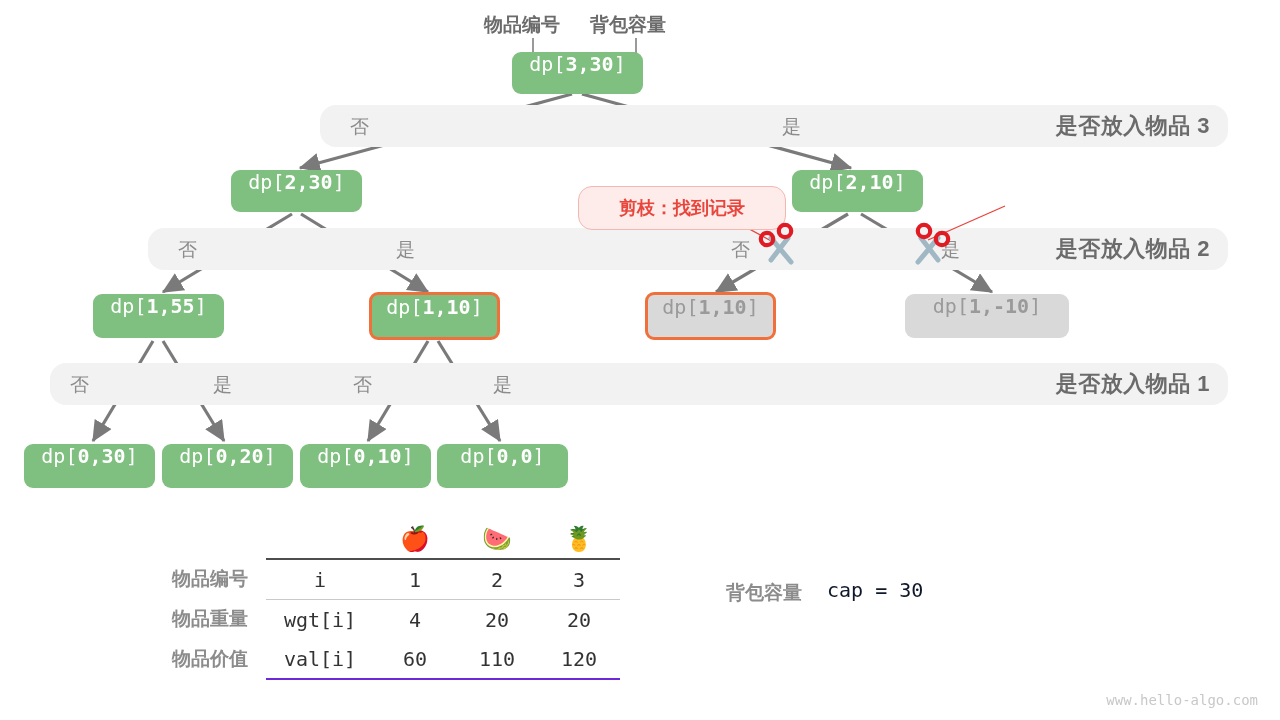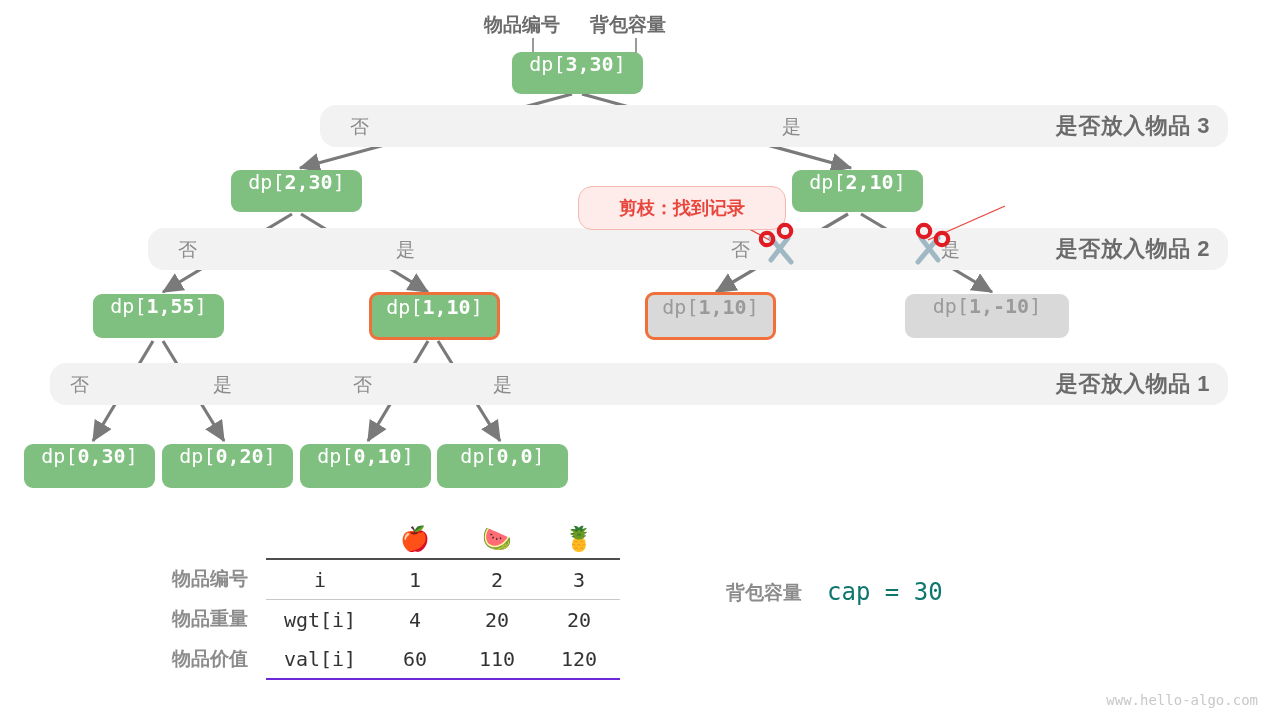--- a/index.html
+++ b/index.html
@@ -129,22 +129,22 @@
   .cap-note{
     position:absolute;
     color:#8c8c8c;
     font-size:19px;
     font-weight:bold;
     white-space:nowrap;
   }
   .cap-val{
     position:absolute;
     font-family:"DejaVu Sans Mono","Liberation Mono",monospace;
-    font-size:24px;
-    color:#0f766e;
+    font-size:20px;
+    color:#0f172a;
     white-space:nowrap;
   }
   .watermark{
     position:absolute;
     right:22px;bottom:12px;
     color:#c8c8c8;
     font-family:"DejaVu Sans Mono","Liberation Mono",monospace;
     font-size:14px;
   }
   .scissors{position:absolute;}

